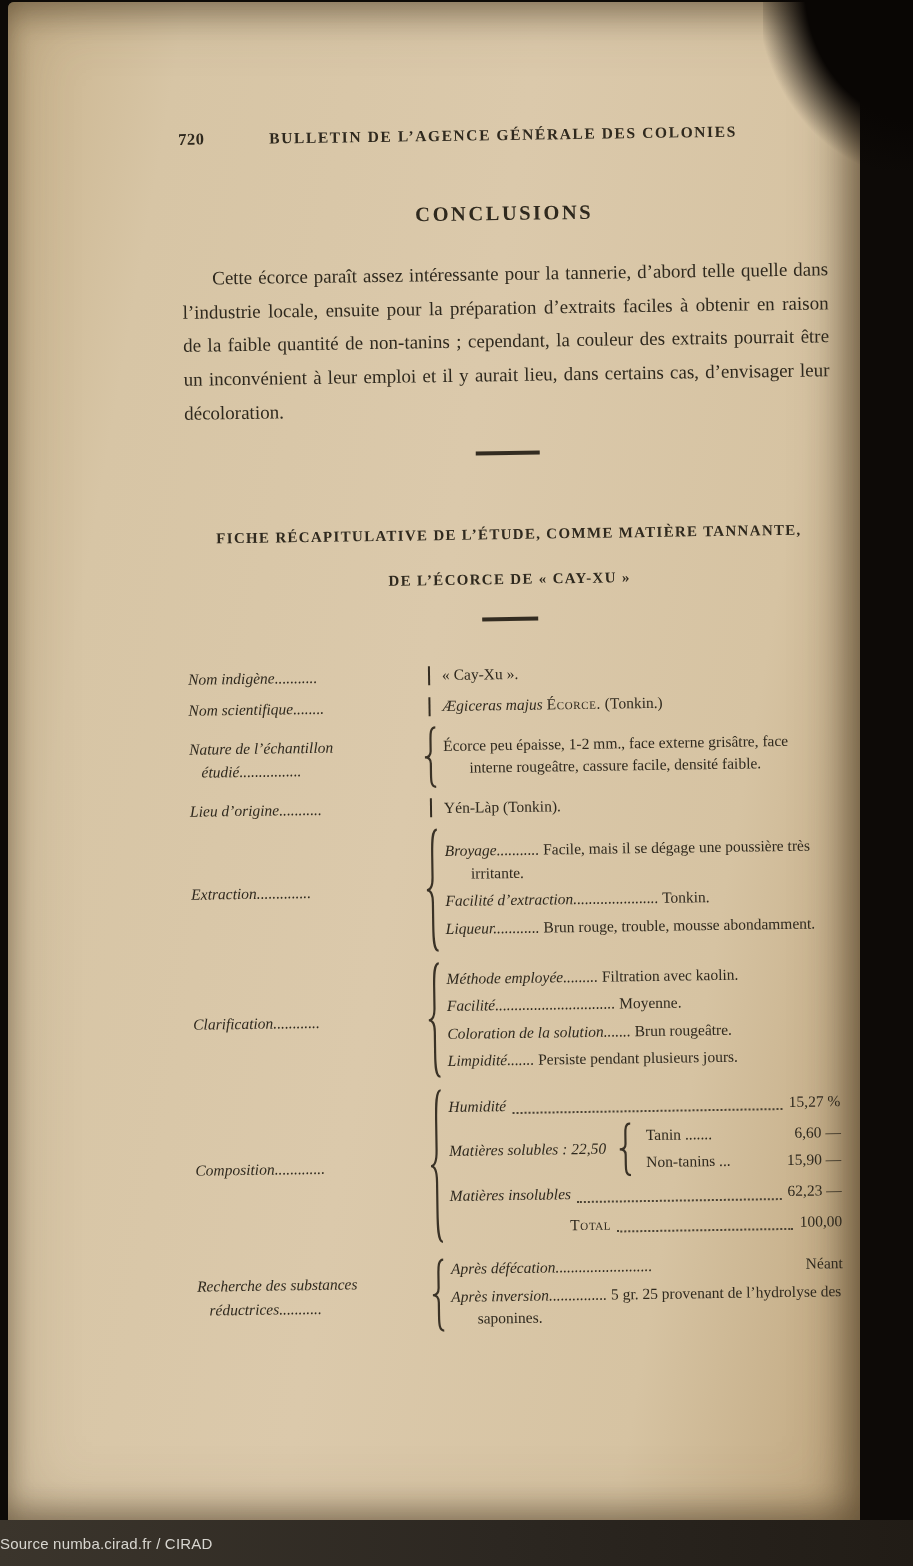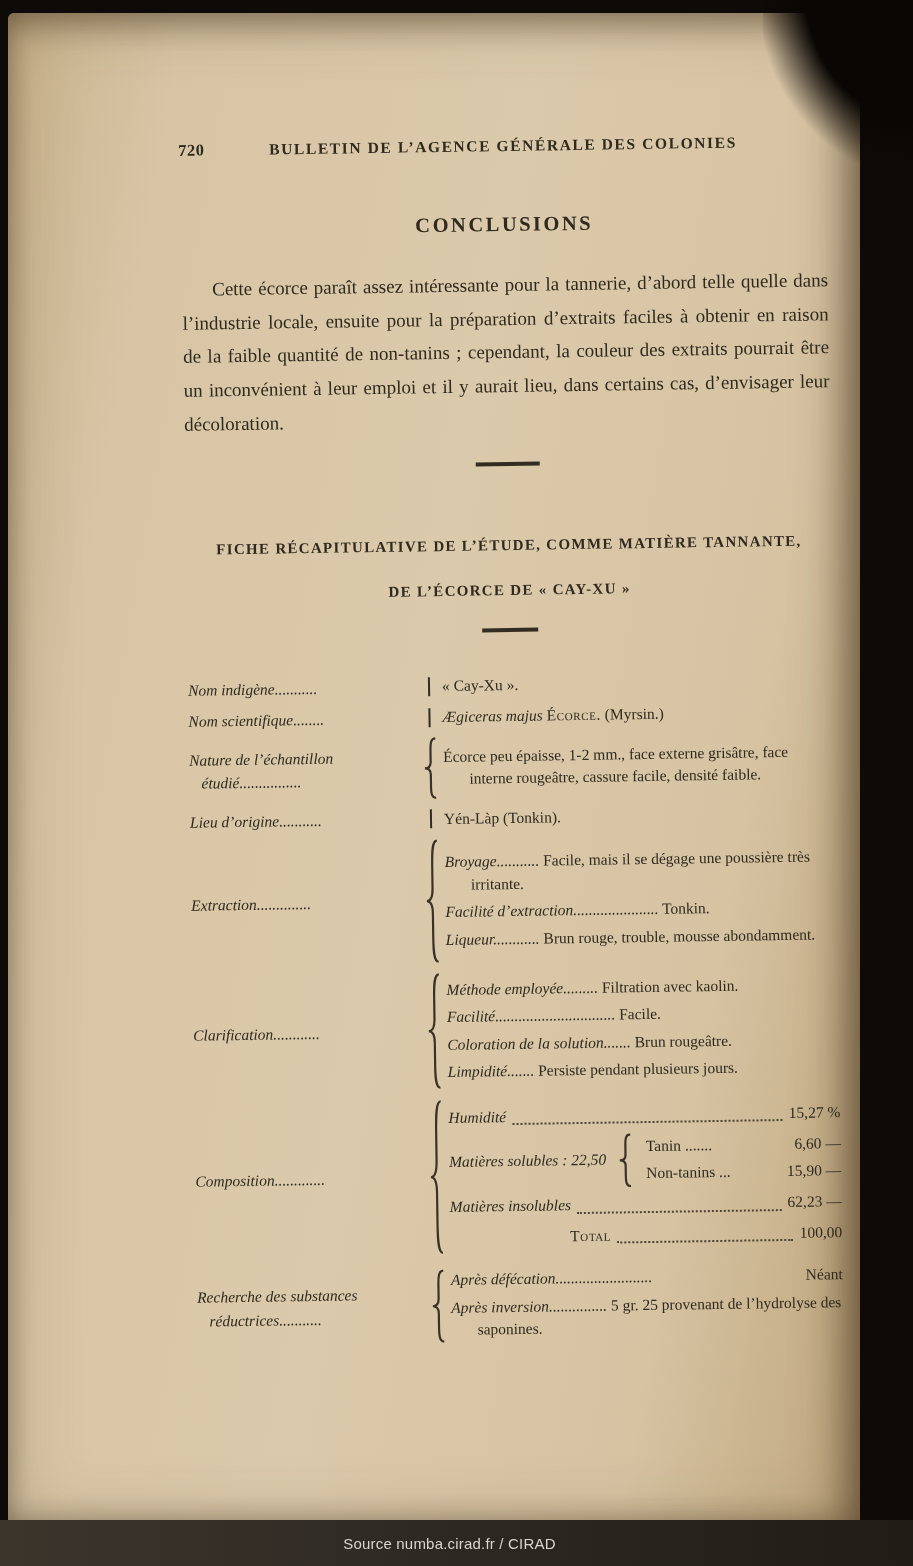--- a/index.html
+++ b/index.html
@@ -10,42 +10,41 @@
   }
   
   .paper{
     position:absolute;left:8px;top:2px;width:852px;height:1518px;z-index:1;
     background:linear-gradient(100deg,#c9b38d 0%,#d7c5a5 16%,#dbc9ab 48%,#d6c3a2 78%,#bfa67e 100%);
     border-radius:6px 16px 0 0;
     box-shadow:inset 0 0 70px rgba(90,70,40,.30),
                inset -20px 0 34px rgba(55,40,22,.38),
                inset 0 16px 26px rgba(60,45,25,.22),
                inset 0 -14px 22px rgba(60,45,25,.20);
-    margin-top:11px;
   }
   .spine{
     position:absolute;right:0;top:0;width:84px;height:1520px;z-index:2;
     background:linear-gradient(90deg,
       rgba(20,14,8,0) 0%,
       rgba(60,44,24,.25) 12%,
       rgba(214,192,150,.55) 22%,
       #6b5336 34%,
       #3324144 0,
       #2c1f12 48%,
       #150e08 68%,
       #070403 88%,#030202 100%);
   }
   .corner-tr{
     position:absolute;right:0;top:0;width:150px;height:170px;z-index:3;
     background:radial-gradient(ellipse at 105% -8%, #090604 52%, rgba(9,6,4,0) 74%);
   }
   .footer-bar{
     position:absolute;left:0;bottom:0;width:913px;height:46px;z-index:5;
     background:linear-gradient(90deg,#3b352c 0%,#2c2721 55%,#211c16 100%);
-    display:flex;align-items:center;justify-content:center;
+    display:flex;align-items:center;justify-content:flex-start;
     padding-right:14px;box-sizing:border-box;
     font-family:"Liberation Sans","DejaVu Sans",sans-serif;
     font-size:15px;color:#d8d6d0;letter-spacing:.2px;
   }
   
   .content{
     position:absolute;left:180px;top:0;width:646px;z-index:2;
     color:#2f291e;
     transform:rotate(-0.85deg);transform-origin:50% 50%;
     padding-top:124px;
@@ -121,21 +120,21 @@
       </div>
 
       <div class="row">
         <div class="rlabel">Nom scientifique........</div>
         <div class="rsep">
             <div class="vbar"></div>
           </div>
         <div class="rvalue">
           <span class="it">Ægiceras majus</span>
           <span class="sc">Écorce.</span>
-          <span>(Myrsin.)</span>
+          <span>(Tonkin.)</span>
         </div>
       </div>
 
       <div class="row">
         <div class="rlabel">
           <div>Nature de l’échantillon</div>
           <div class="l2">étudié................</div>
         </div>
         <div class="rsep">
           <svg class="bracesvg" style="height:62px" viewBox="0 0 18 100" preserveAspectRatio="none" aria-hidden="true">
@@ -183,21 +182,21 @@
               <path vector-effect="non-scaling-stroke" d="M15,2 C9,2 9,12 9,22 L9,40 C9,48 6,50 2,50 C6,50 9,52 9,60 L9,78 C9,88 9,98 15,98"></path>
             </svg>
         </div>
         <div class="rvalue">
           <div class="sub hang">
             <span class="it">Méthode employée.........</span>
             <span>Filtration avec kaolin.</span>
           </div>
           <div class="sub hang">
             <span class="it">Facilité...............................</span>
-            <span>Facile.</span>
+            <span>Moyenne.</span>
           </div>
           <div class="sub hang">
             <span class="it">Coloration de la solution.......</span>
             <span>Brun rougeâtre.</span>
           </div>
           <div class="sub hang">
             <span class="it">Limpidité.......</span>
             <span>Persiste pendant plusieurs jours.</span>
           </div>
         </div>

